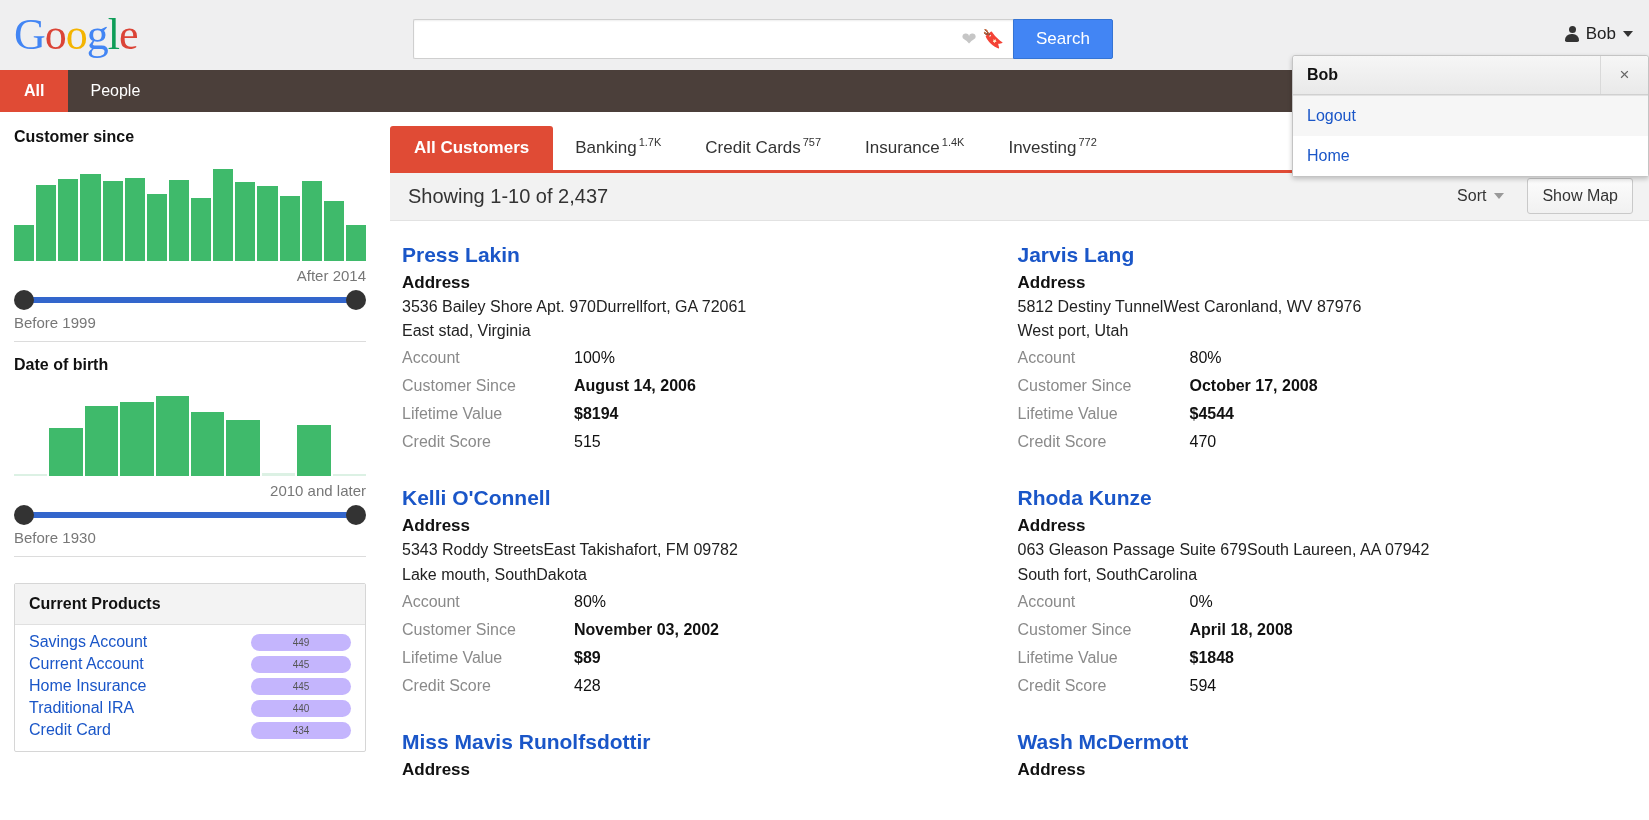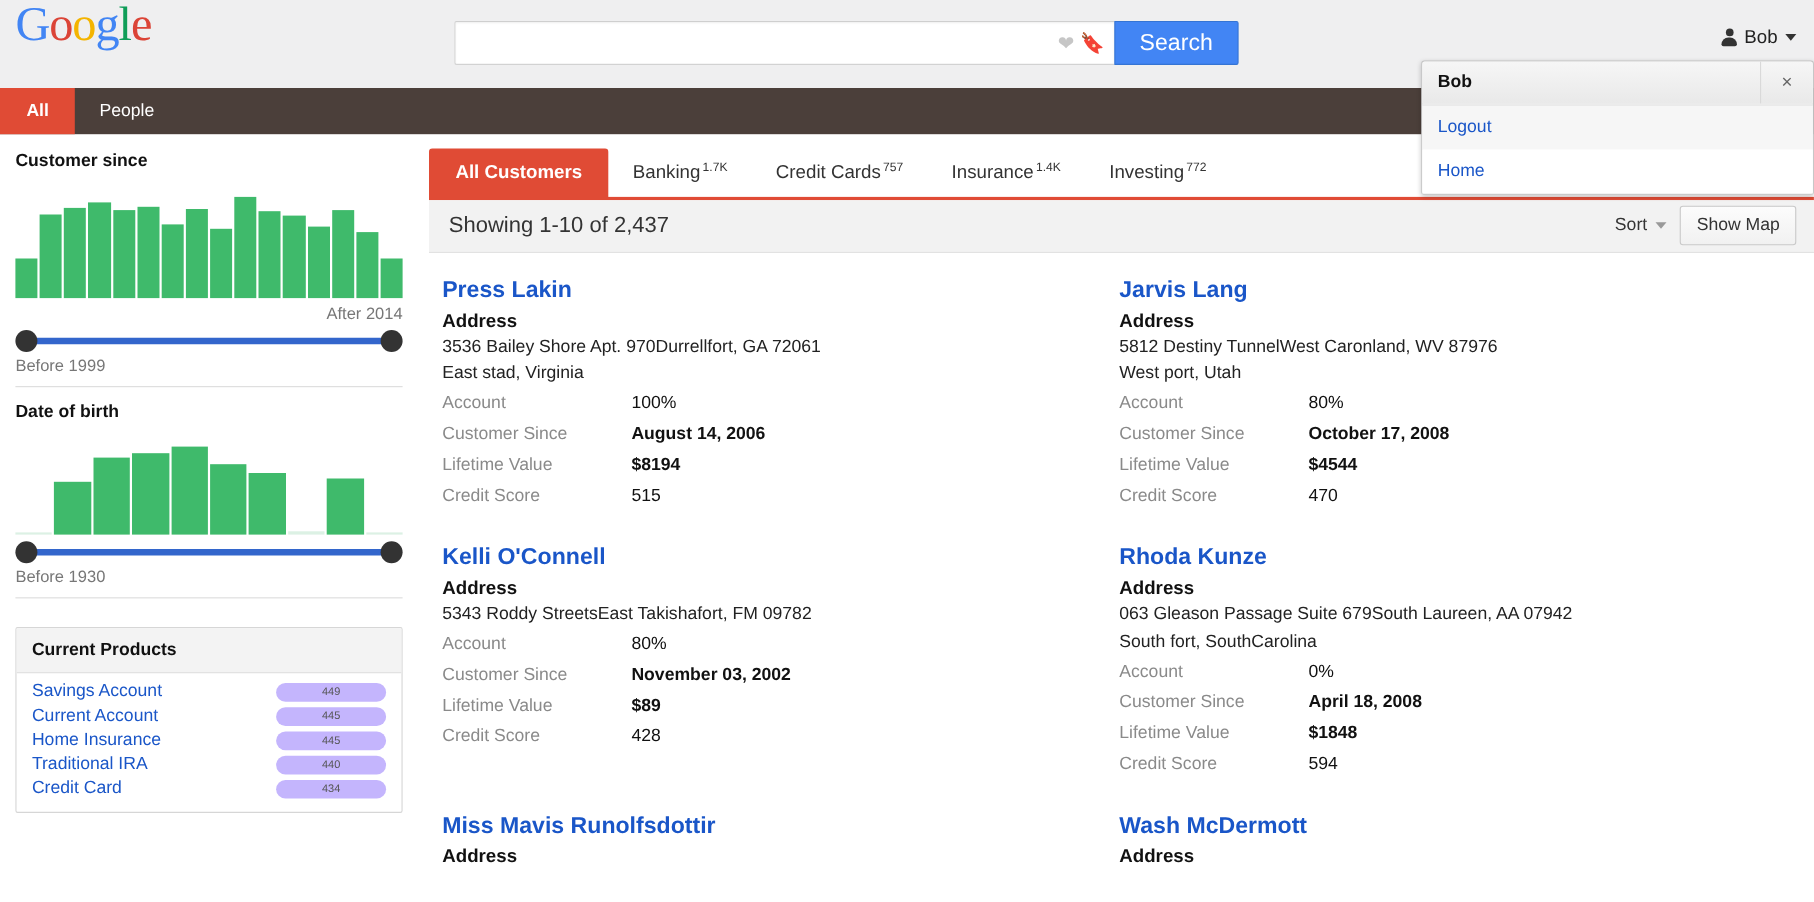--- a/index.html
+++ b/index.html
@@ -8,23 +8,24 @@
     overflow: hidden;
     font-family: "Liberation Sans", sans-serif;
     background: #ffffff;
     color: #222;
     -webkit-font-smoothing: antialiased;
   }
 
   
   .header {
     position: relative;
-    height: 80px;
+    height: 70px;
     background: #efeff0;
     display: flex;
+    align-items: center;
   }
   .logo {
     margin-left: 14px;
     font-family: "Liberation Serif", serif;
     font-size: 44px;
     line-height: 44px;
     letter-spacing: -1px;
     user-select: none;
   }
   .logo .c1 { color: #4285F4; }
@@ -67,21 +68,21 @@
     font-size: 18px;
     margin-left: 6px;
     line-height: 1;
     cursor: pointer;
   }
   .search-btn {
     background: #4285F4;
     color: #fff;
     border: 1px solid #3574d4;
     border-radius: 0 2px 2px 0;
-    font-size: 21px;
+    font-size: 17px;
     font-family: "Liberation Sans", sans-serif;
     padding: 0 22px;
     cursor: pointer;
     white-space: nowrap;
   }
 
   .user-menu {
     position: absolute;
     right: 16px; top: 24px;
     display: flex;
@@ -332,21 +333,21 @@
     padding: 10px 16px 10px 18px;
     height: 48px;
   }
   .showing {
     font-size: 20px;
     color: #333;
   }
   .toolbar-right {
     display: flex;
     align-items: center;
-    gap: 12px;
+    gap: 23px;
   }
   .sort-ctl {
     display: flex;
     align-items: center;
     font-size: 16px;
     color: #333;
     cursor: pointer;
   }
   .sort-caret {
     margin-left: 8px;
@@ -481,20 +482,21 @@
           <div class="bar" style="height: 52%;"></div>
           <div class="bar" style="height: 76%;"></div>
           <div class="bar" style="height: 80%;"></div>
           <div class="bar" style="height: 87%;"></div>
           <div class="bar" style="height: 70%;"></div>
           <div class="bar" style="height: 61%;"></div>
           <div class="bar edge" style="height: 3%;"></div>
           <div class="bar" style="height: 55%;"></div>
           <div class="bar edge" style="height: 2%;"></div>
         </div>
+      <div class="slider-labels-top">2010 and later</div>
       <div class="slider">
         <div class="slider-track"></div>
         <div class="slider-knob left"></div>
         <div class="slider-knob right"></div>
       </div>
       <div class="slider-labels-bottom">Before 1930</div>
     </div>
 
     <div class="facet">
       <div class="products-panel">
@@ -589,20 +591,21 @@
           </div>
           <div class="kv">
             <span class="kv-k">Credit Score</span>
             <span class="kv-v plain">470</span>
           </div>
         </div>
         <div class="card">
           <div class="card-name">Kelli O'Connell</div>
           <div class="card-addr-label">Address</div>
           <div class="card-addr-line">5343 Roddy StreetsEast Takishafort, FM 09782</div>
+          <div class="card-addr-line">Lake mouth, SouthDakota</div>
           <div class="kv">
             <span class="kv-k">Account</span>
             <span class="kv-v plain">80%</span>
           </div>
           <div class="kv">
             <span class="kv-k">Customer Since</span>
             <span class="kv-v">November 03, 2002</span>
           </div>
           <div class="kv">
             <span class="kv-k">Lifetime Value</span>

